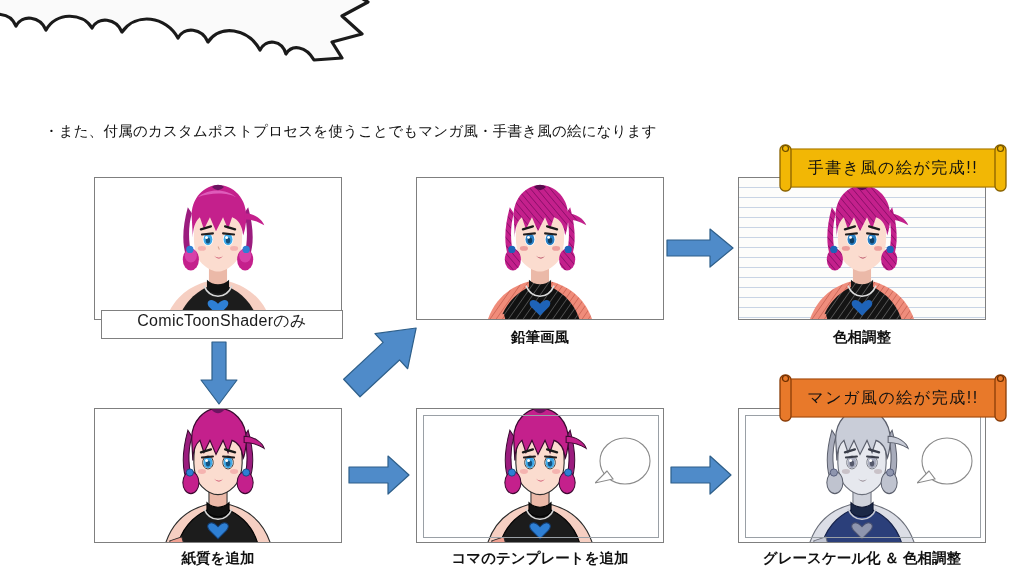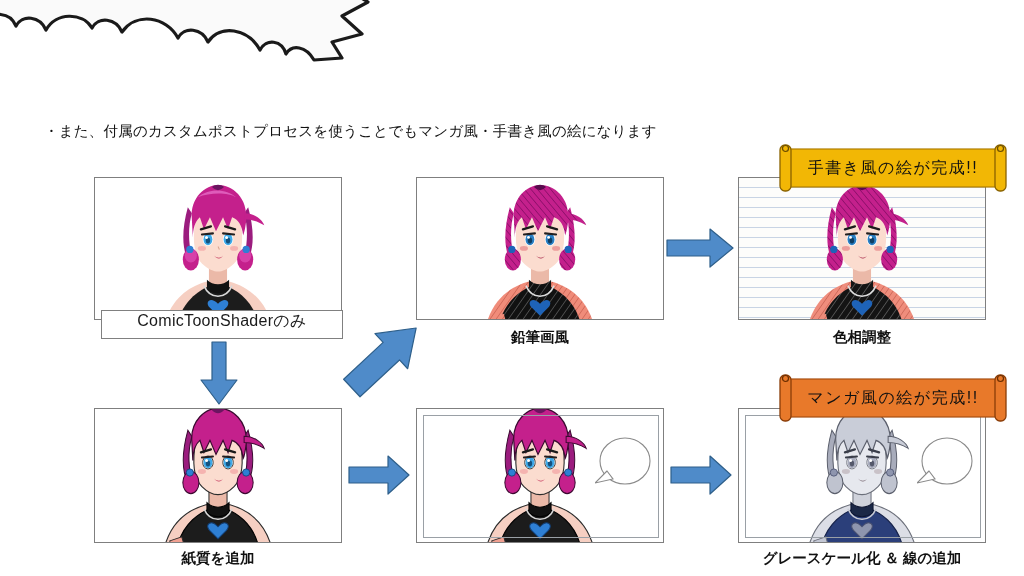--- a/index.html
+++ b/index.html
@@ -402,20 +402,21 @@
       </svg>
     </div>
     <div class="inner-frame" style="left:6px;top:6px;width:236px;height:123px;"></div>
     <div class="balloon" style="left:178px;top:26px;width:56px;height:58px;">
       <svg viewBox="0 0 56 58" width="56" height="58" aria-hidden="true">
         <ellipse cx="30" cy="26" rx="25" ry="23" fill="#ffffff" stroke="#8a8a8a" stroke-width="1.1"></ellipse>
         <path d="M 12 36 L 0 48 L 18 44 Z" fill="#ffffff" stroke="#8a8a8a" stroke-width="1.1"></path>
       </svg>
     </div>
   </div>
+  <div class="caption" style="left:416px;top:549px;width:248px;">コマのテンプレートを追加</div>
 
   <div class="panel" style="left:738px;top:408px;width:248px;height:135px;">
     <div class="charwrap">
       <svg viewBox="0 0 248 135" preserveAspectRatio="xMidYMax meet" aria-hidden="true">
         <rect x="0" y="0" width="248" height="135" fill="#ffffff"></rect>
         <g transform="translate(124,142) scale(1.02)">
           <path d="M -52 -6 C -44 -30 -26 -40 -12 -44 L 12 -44 C 26 -40 44 -30 52 -6 L 54 10 L -54 10 Z" fill="#DCDEE6" stroke="#6b6f7a" stroke-width="1.1"></path>
           <path d="M -40 -4 C -34 -26 -18 -36 -8 -40 L 8 -40 C 18 -36 34 -26 40 -4 L 42 10 L -42 10 Z" fill="#2B3F7A" stroke="#16224a" stroke-width="1.1"></path>
           <path d="M -9 -60 L 9 -60 L 9 -42 C 4 -38 -4 -38 -9 -42 Z" fill="#CFD2DB" stroke="#6b6f7a" stroke-width="1"></path>
           <path d="M -11 -46 C -5 -40 5 -40 11 -46 L 11 -36 C 4 -31 -4 -31 -11 -36 Z" fill="#1B2847" stroke="#0d1530" stroke-width="1"></path>
@@ -456,21 +457,21 @@
       </svg>
     </div>
     <div class="inner-frame" style="left:6px;top:6px;width:236px;height:123px;"></div>
     <div class="balloon" style="left:178px;top:26px;width:56px;height:58px;">
       <svg viewBox="0 0 56 58" width="56" height="58" aria-hidden="true">
         <ellipse cx="30" cy="26" rx="25" ry="23" fill="#ffffff" stroke="#8a8a8a" stroke-width="1.1"></ellipse>
         <path d="M 12 36 L 0 48 L 18 44 Z" fill="#ffffff" stroke="#8a8a8a" stroke-width="1.1"></path>
       </svg>
     </div>
   </div>
-  <div class="caption" style="left:738px;top:549px;width:248px;">グレースケール化 ＆ 線の追加</div>
+  <div class="caption" style="left:738px;top:549px;width:248px;">グレースケール化 ＆ 色相調整</div>
 
   <div class="arrow" style="left:200px;top:342px;width:38px;height:64px;">
     <svg viewBox="0 0 38 64" width="38" height="64" aria-hidden="true">
       <path d="M 12 0 L 26 0 L 26 38 L 37 38 L 19 62 L 1 38 L 12 38 Z" fill="#4F8BC9" stroke="#2E5F8A" stroke-width="1.2" stroke-linejoin="round"></path>
     </svg>
   </div>
 
   <div class="arrow" style="left:336px;top:312px;width:96px;height:92px;">
     <svg viewBox="0 0 96 92" width="96" height="92" aria-hidden="true">
       <g transform="rotate(-43 48 46)">

